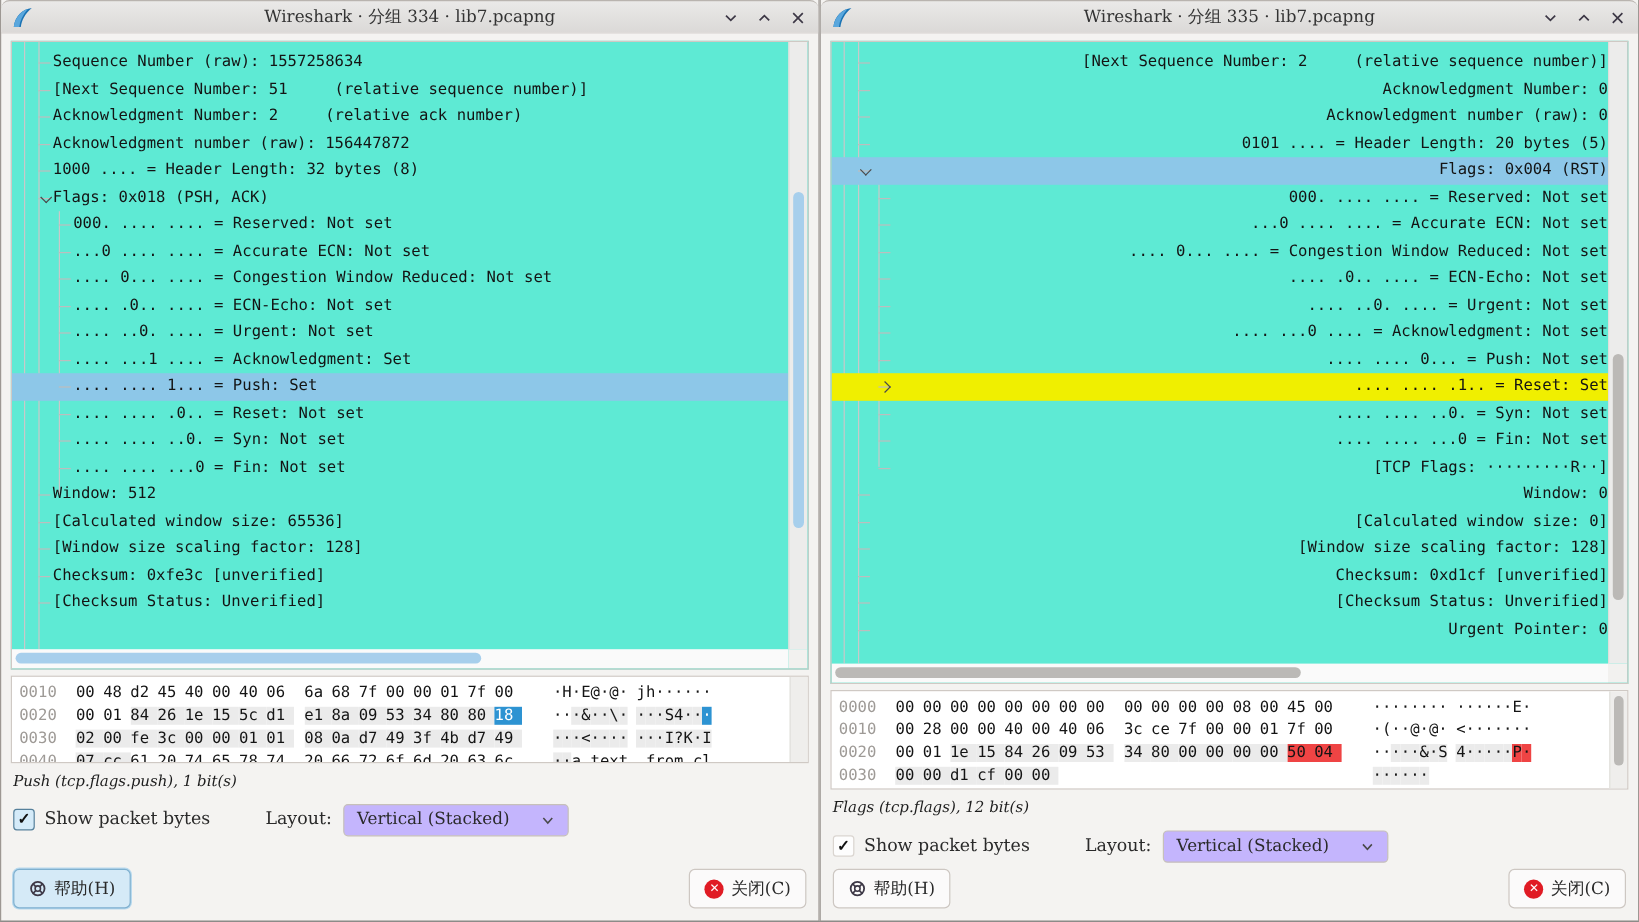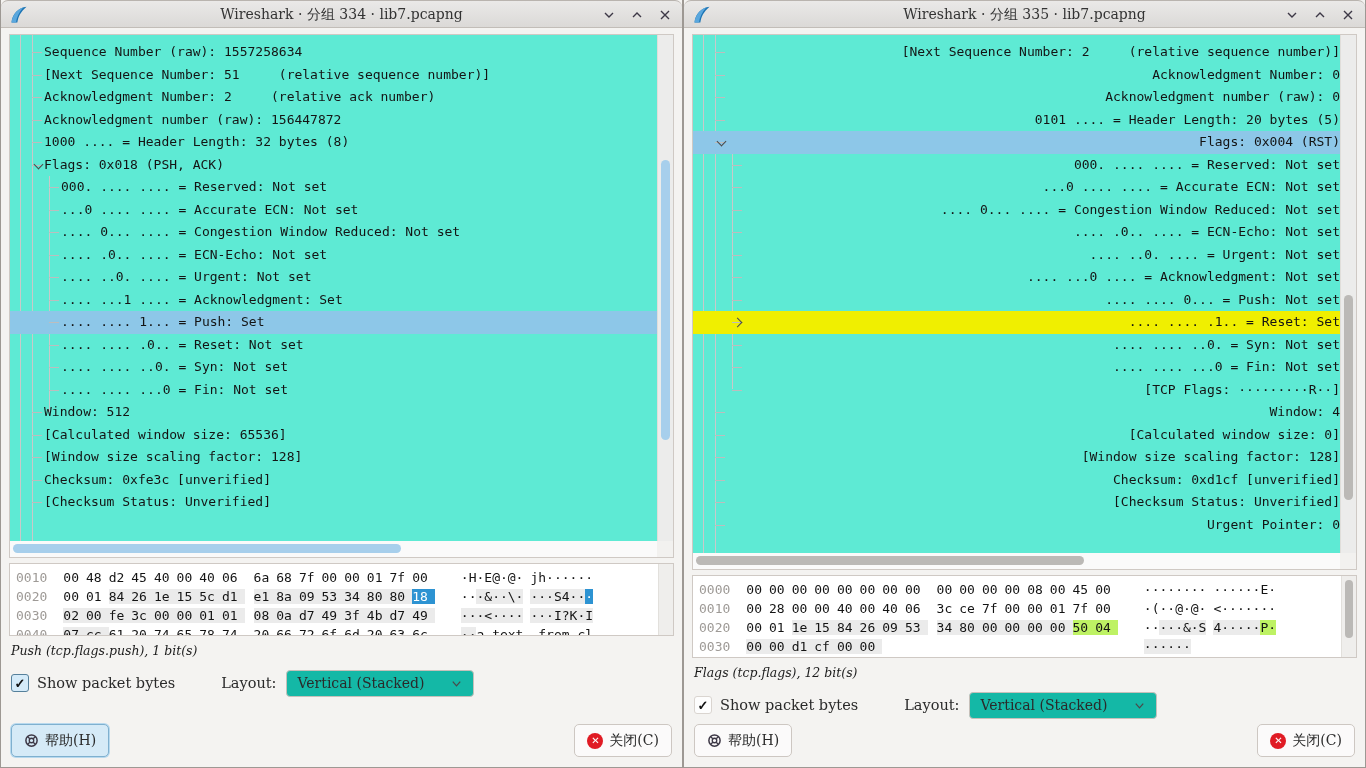--- a/index.html
+++ b/index.html
@@ -60,36 +60,36 @@
   .w1 .hexpane { height:83px;padding-left:32px; }
   .hexcontent { position:absolute; left:0; top:0; right:15px; bottom:0; padding:4px 0 0 6px;
                 font-family:"DejaVu Sans Mono", monospace; font-size:13px; color:#141414; }
   .hxrow { height:19px; line-height:19px; white-space:pre; }
   .off { color:#9e9a96; margin-right:16px; }
   .hb { padding-right:7px; }
   .hb.g8 { margin-right:9px; }
   .hb.fld { background:#ebebeb; }
   .ac.fld { background:#ebebeb; }
   .w0 .hb.sel, .w0 .ac.sel { background:#2d93d2; color:#ffffff; }
-  .w1 .hb.sel, .w1 .ac.sel { background:#bef264; color:#141414; }
+  .w1 .hb.sel, .w1 .ac.sel { background:#ef4444; color:#141414; }
   .agap { display:inline-block; width:26px; }
   .ac.g8a { margin-right:7px; }
   .hexgutter { position:absolute; top:0; right:0; bottom:0; width:15px; background:#efeeec; border-left:1px solid #e2e0dc; }
   .w1 .hexgutter .gthumb { position:absolute; left:3px; top:4px; width:8px; height:58px; background:#bbb9b6; border-radius:4px; }
 
   
   .statusline { margin:7px 2px 0 2px; font-size:12.5px; font-style:italic; color:#1c1c1c; height:18px; }
   .controls { display:flex; align-items:center; margin:8px 2px 0 2px; height:28px; }
   .cb { width:18px; height:18px; border-radius:3px; display:inline-flex; align-items:center;
         justify-content:center; font-size:13px; font-weight:bold; color:#111; cursor:pointer; }
   .w0 .cb { background:#d5ebf9; border:1px solid #56809b; }
   .w1 .cb { background:#fdfdfd; border:1px solid #dad5d0; }
   .cblabel { margin-left:8px; font-size:14.5px; color:#2a2a2a; }
   .laylabel { margin-left:46px; font-size:14.5px; color:#2a2a2a; }
-  .select { margin-left:10px; width:188px; height:27px; background:#14b8a6; border:1px solid #c6c0ba;
+  .select { margin-left:10px; width:188px; height:27px; background:#c4b5fd; border:1px solid #c6c0ba;
             border-radius:4px; display:flex; align-items:center; padding:0 10px; cursor:pointer; }
   .select .selval { flex:1; font-size:14px; color:#2a2a2a; }
   .btnrow { margin-top:auto; display:flex; justify-content:space-between; align-items:center; padding:0 2px 2px 2px; }
   button { height:33px; border-radius:5px; font-family:"DejaVu Serif", serif; font-size:14px; color:#2a2a2a;
            display:inline-flex; align-items:center; gap:6px; padding:0 12px; cursor:pointer; }
   .w0 .helpbtn { background:#d5eaf7; border:1px solid #7fb0cf; box-shadow:0 0 0 1px #b8d9ee; }
   .w1 .helpbtn { background:#fbfafa; border:1px solid #cdc7c2; }
   .closebtn { background:#fbfafa; border:1px solid #cdc7c2; }
   .redx { width:16px; height:16px; border-radius:50%; background:#e01b24; color:#fff; font-size:10px;
           display:inline-flex; align-items:center; justify-content:center; font-family:"DejaVu Sans", sans-serif; }
@@ -239,21 +239,21 @@
             <div class="trow d1"><span class="txt">...0 .... .... = Accurate ECN: Not set</span></div>
             <div class="trow d1"><span class="txt">.... 0... .... = Congestion Window Reduced: Not set</span></div>
             <div class="trow d1"><span class="txt">.... .0.. .... = ECN-Echo: Not set</span></div>
             <div class="trow d1"><span class="txt">.... ..0. .... = Urgent: Not set</span></div>
             <div class="trow d1"><span class="txt">.... ...0 .... = Acknowledgment: Not set</span></div>
             <div class="trow d1"><span class="txt">.... .... 0... = Push: Not set</span></div>
             <div class="trow d1 hl-match"><span class="exp closed"></span><span class="txt">.... .... .1.. = Reset: Set</span></div>
             <div class="trow d1"><span class="txt">.... .... ..0. = Syn: Not set</span></div>
             <div class="trow d1"><span class="txt">.... .... ...0 = Fin: Not set</span></div>
             <div class="trow d1"><span class="txt">[TCP Flags: ·········R··]</span></div>
-            <div class="trow d0"><span class="txt">Window: 4</span></div>
+            <div class="trow d0"><span class="txt">Window: 0</span></div>
             <div class="trow d0"><span class="txt">[Calculated window size: 0]</span></div>
             <div class="trow d0"><span class="txt">[Window size scaling factor: 128]</span></div>
             <div class="trow d0"><span class="txt">Checksum: 0xd1cf [unverified]</span></div>
             <div class="trow d0"><span class="txt">[Checksum Status: Unverified]</span></div>
             <div class="trow d0"><span class="txt">Urgent Pointer: 0</span></div>
           </div>
         <div class="vscroll">
             <div class="vthumb"></div>
           </div>
         <div class="hscroll">

